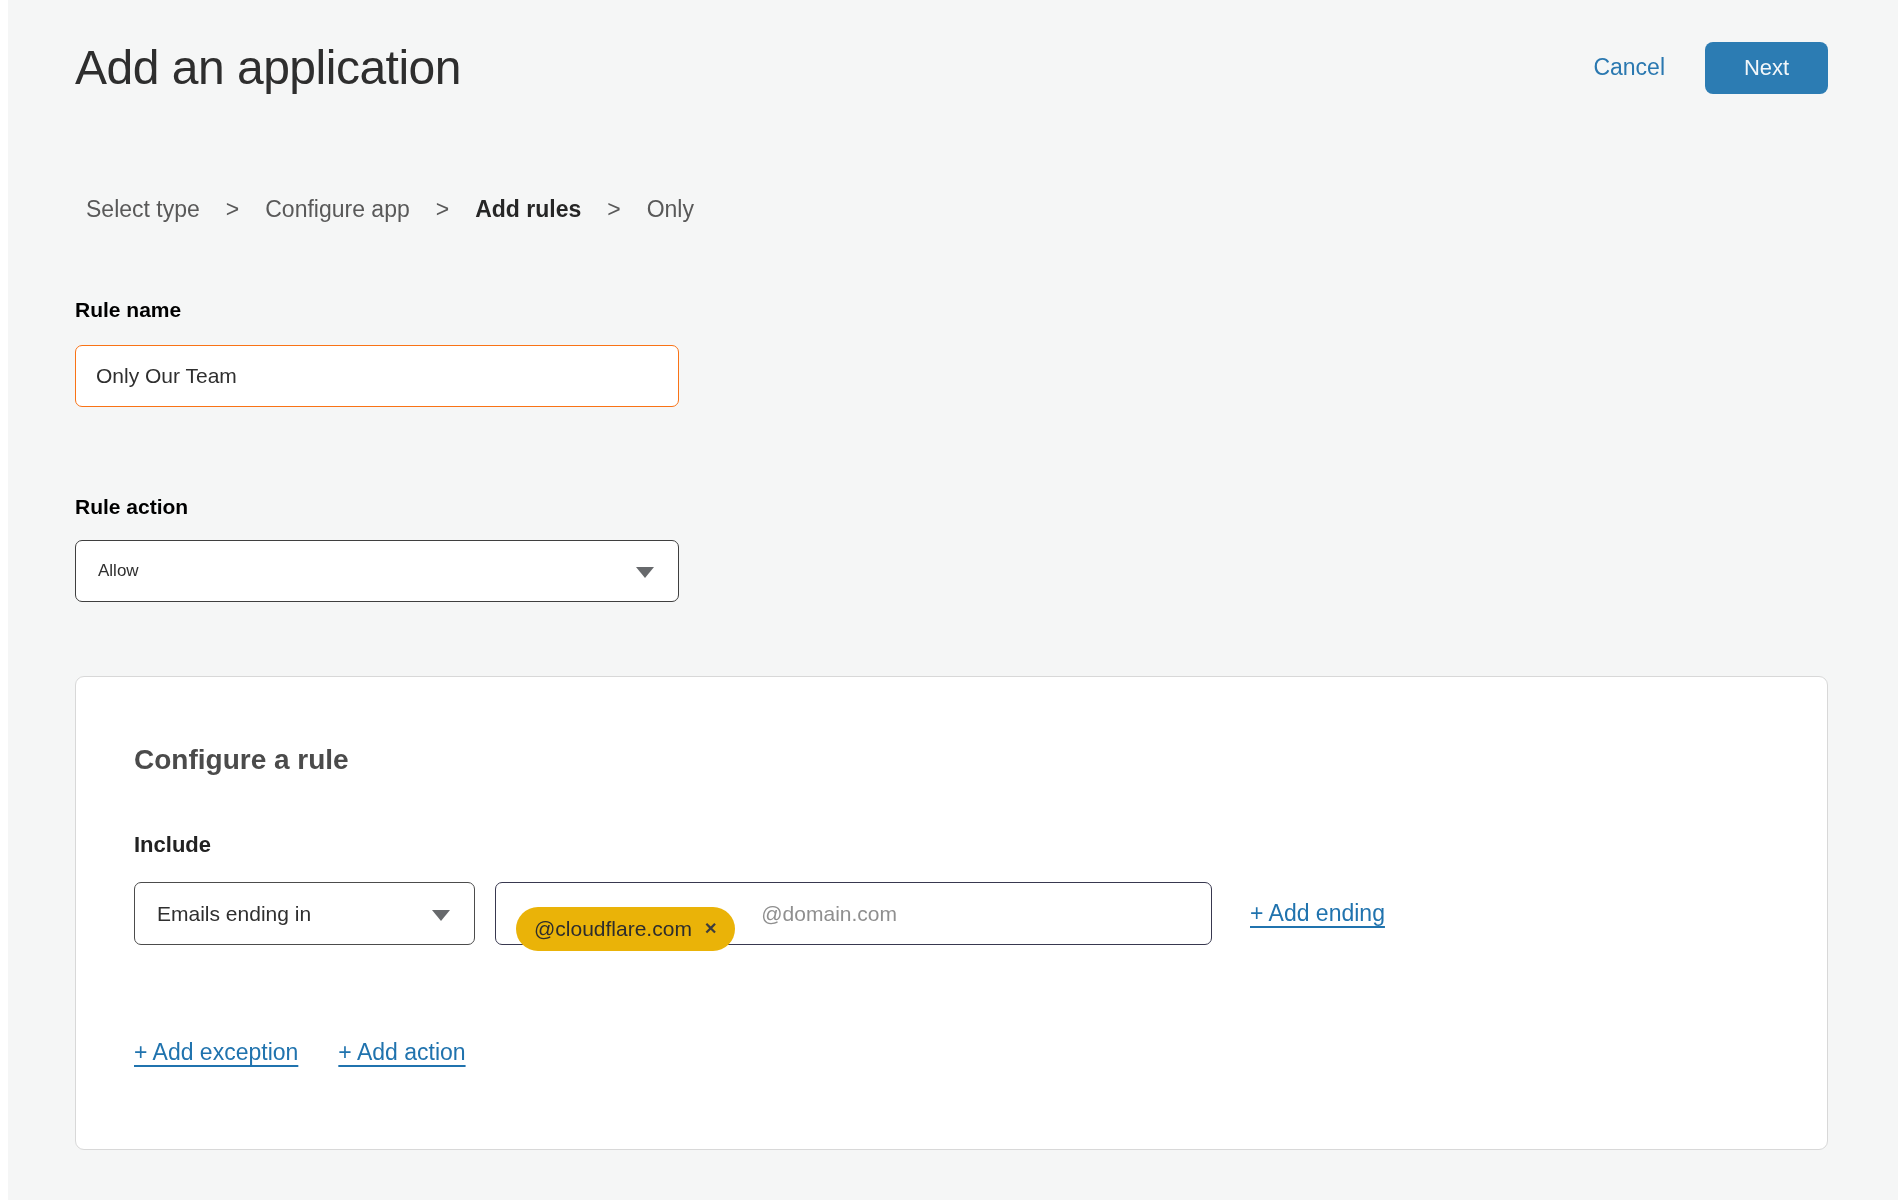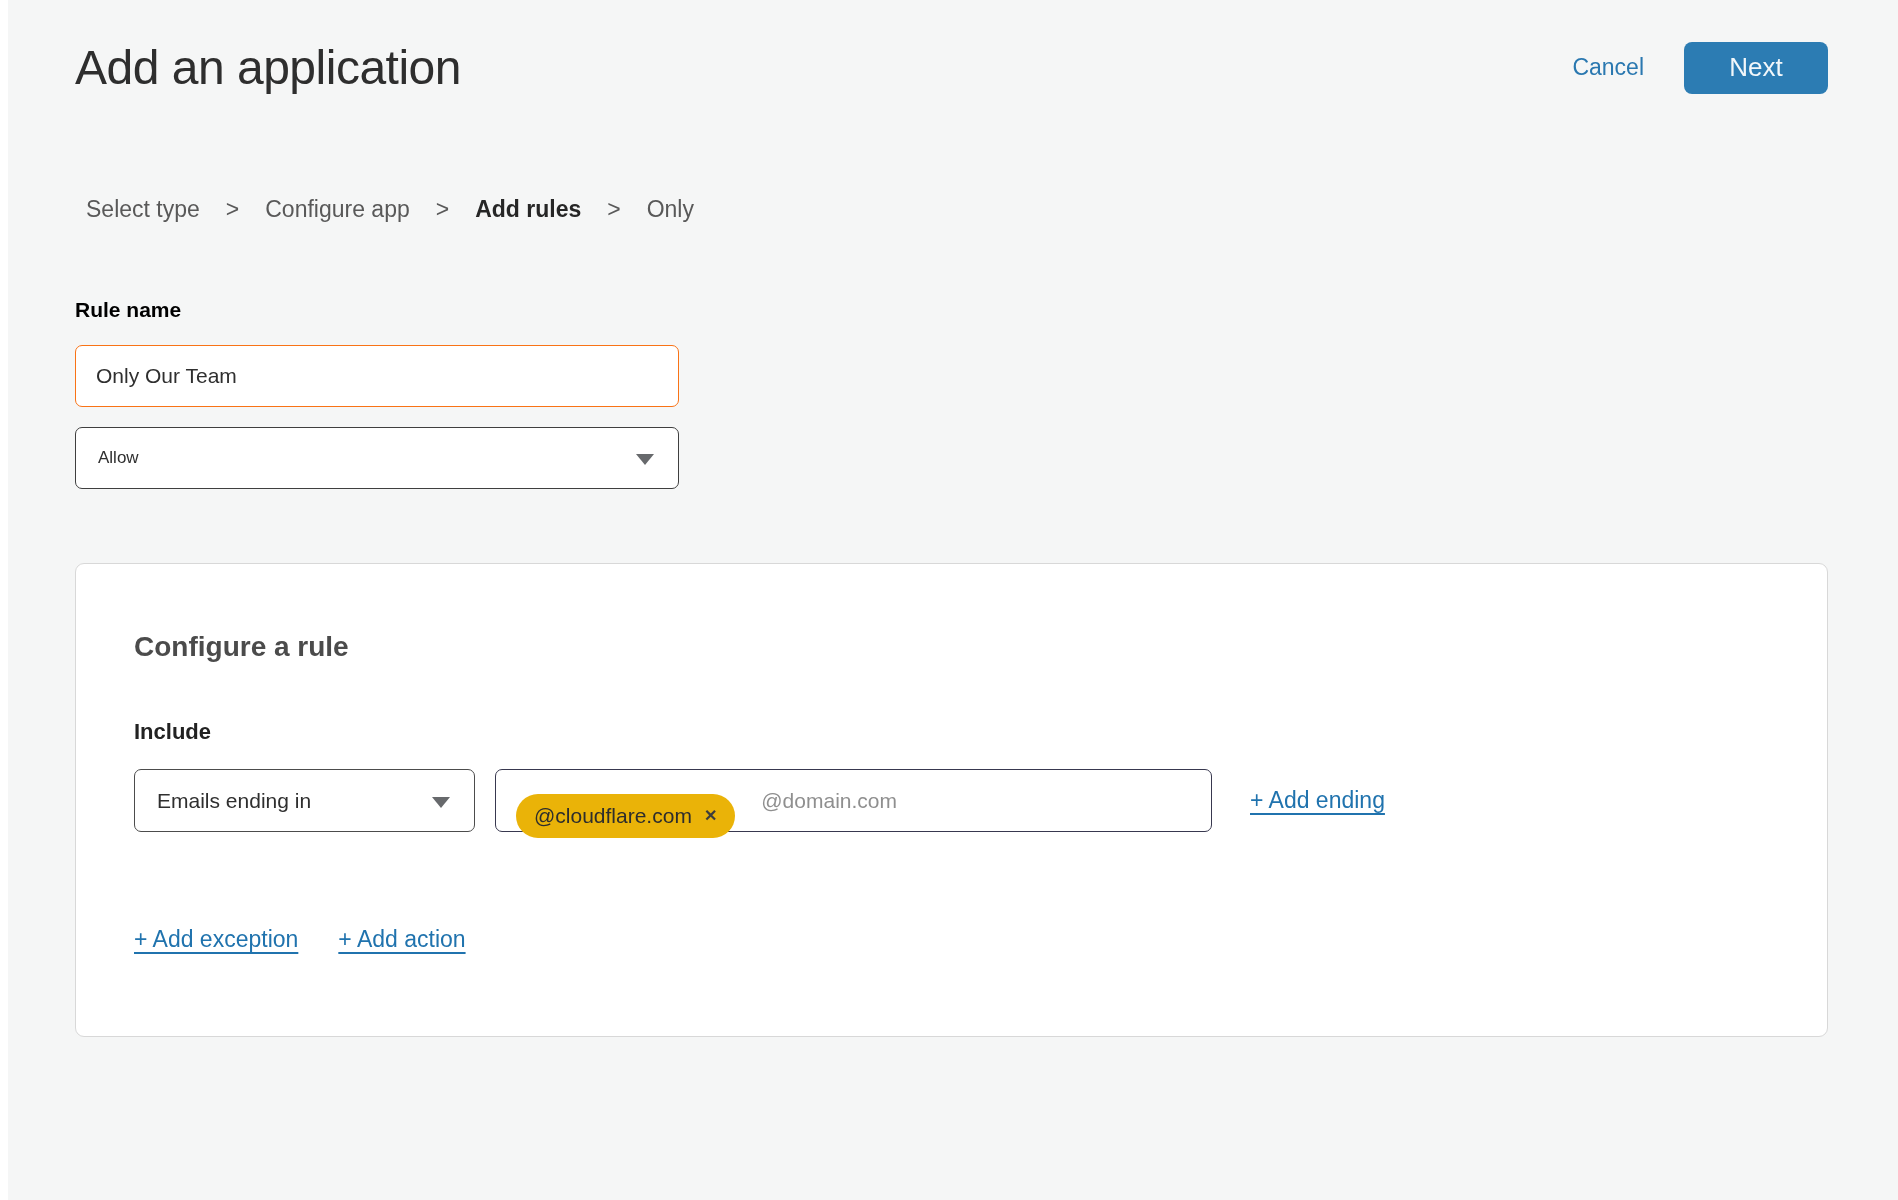--- a/index.html
+++ b/index.html
@@ -29,25 +29,25 @@
     letter-spacing: -0.5px;
   }
   .cancel-link {
     font-size: 23px;
     color: #2a78b0;
     cursor: pointer;
     margin-right: 40px;
     text-decoration: none;
   }
   .next-button {
-    width: 144px; height: 52px;
+    width: 123px; height: 52px;
     background: #2c7cb3;
     border: none; border-radius: 8px;
     color: #f2f7fa;
-    font-size: 26px;
+    font-size: 22px;
     font-family: "Liberation Sans", sans-serif;
     cursor: pointer;
   }
 
   
   .breadcrumb {
     display: flex; align-items: flex-end;
     gap: 26px;
     margin: 100px 0 0 86px;
     font-size: 23px;
@@ -214,20 +214,21 @@
   <span class="crumb-sep">&gt;</span>
   <span class="crumb active">Add rules</span>
   <span class="crumb-sep">&gt;</span>
   <span class="crumb">Only</span>
 </nav>
 
 <section class="form-area">
   <div class="field-label">Rule name</div>
   <input class="text-input" type="text" value="Only Our Team" style="">
 
+  <div class="field-label second">Rule action</div>
   <div class="select-box">
     <span>Allow</span>
     <span class="caret"></span>
   </div>
 </section>
 
 <section class="rule-card">
   <h2 class="card-title">Configure a rule</h2>
 
   <div class="include-label">Include</div>

